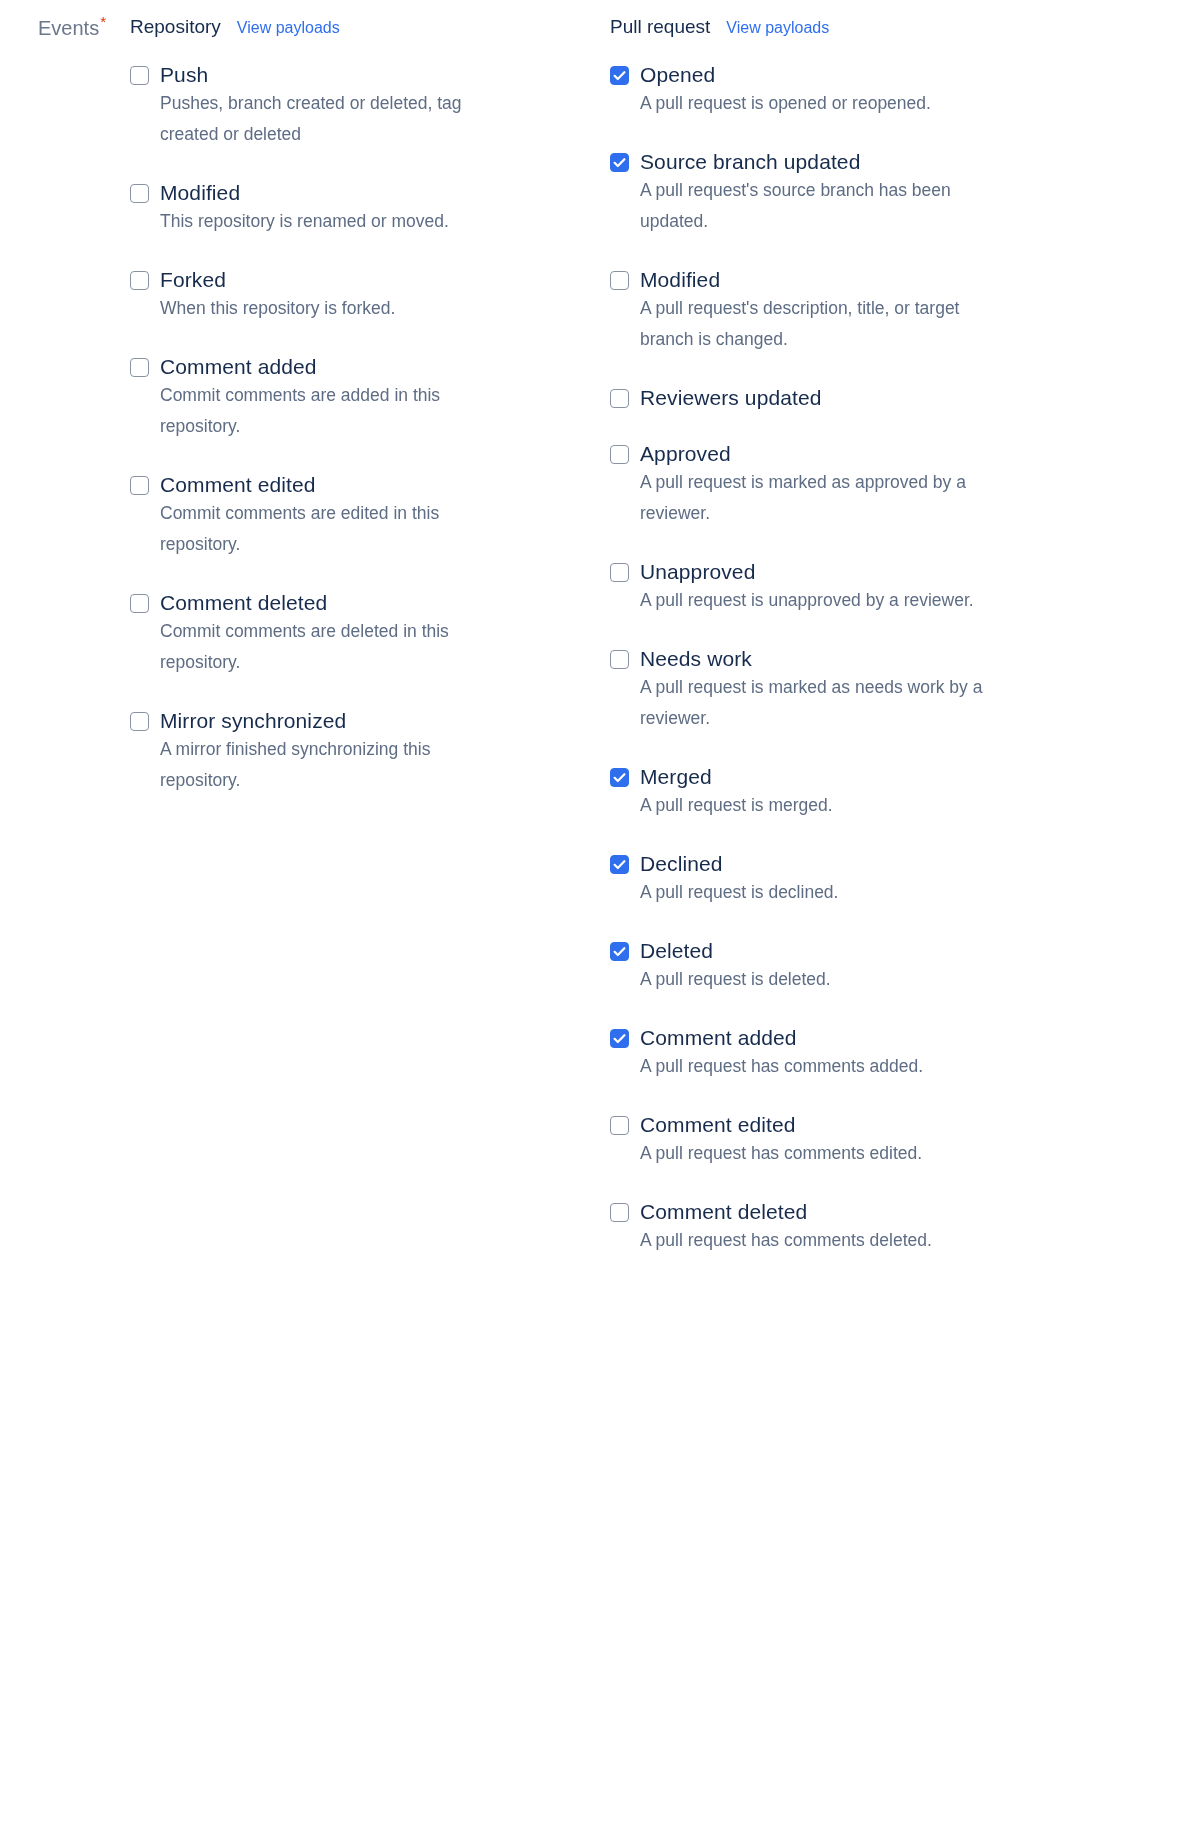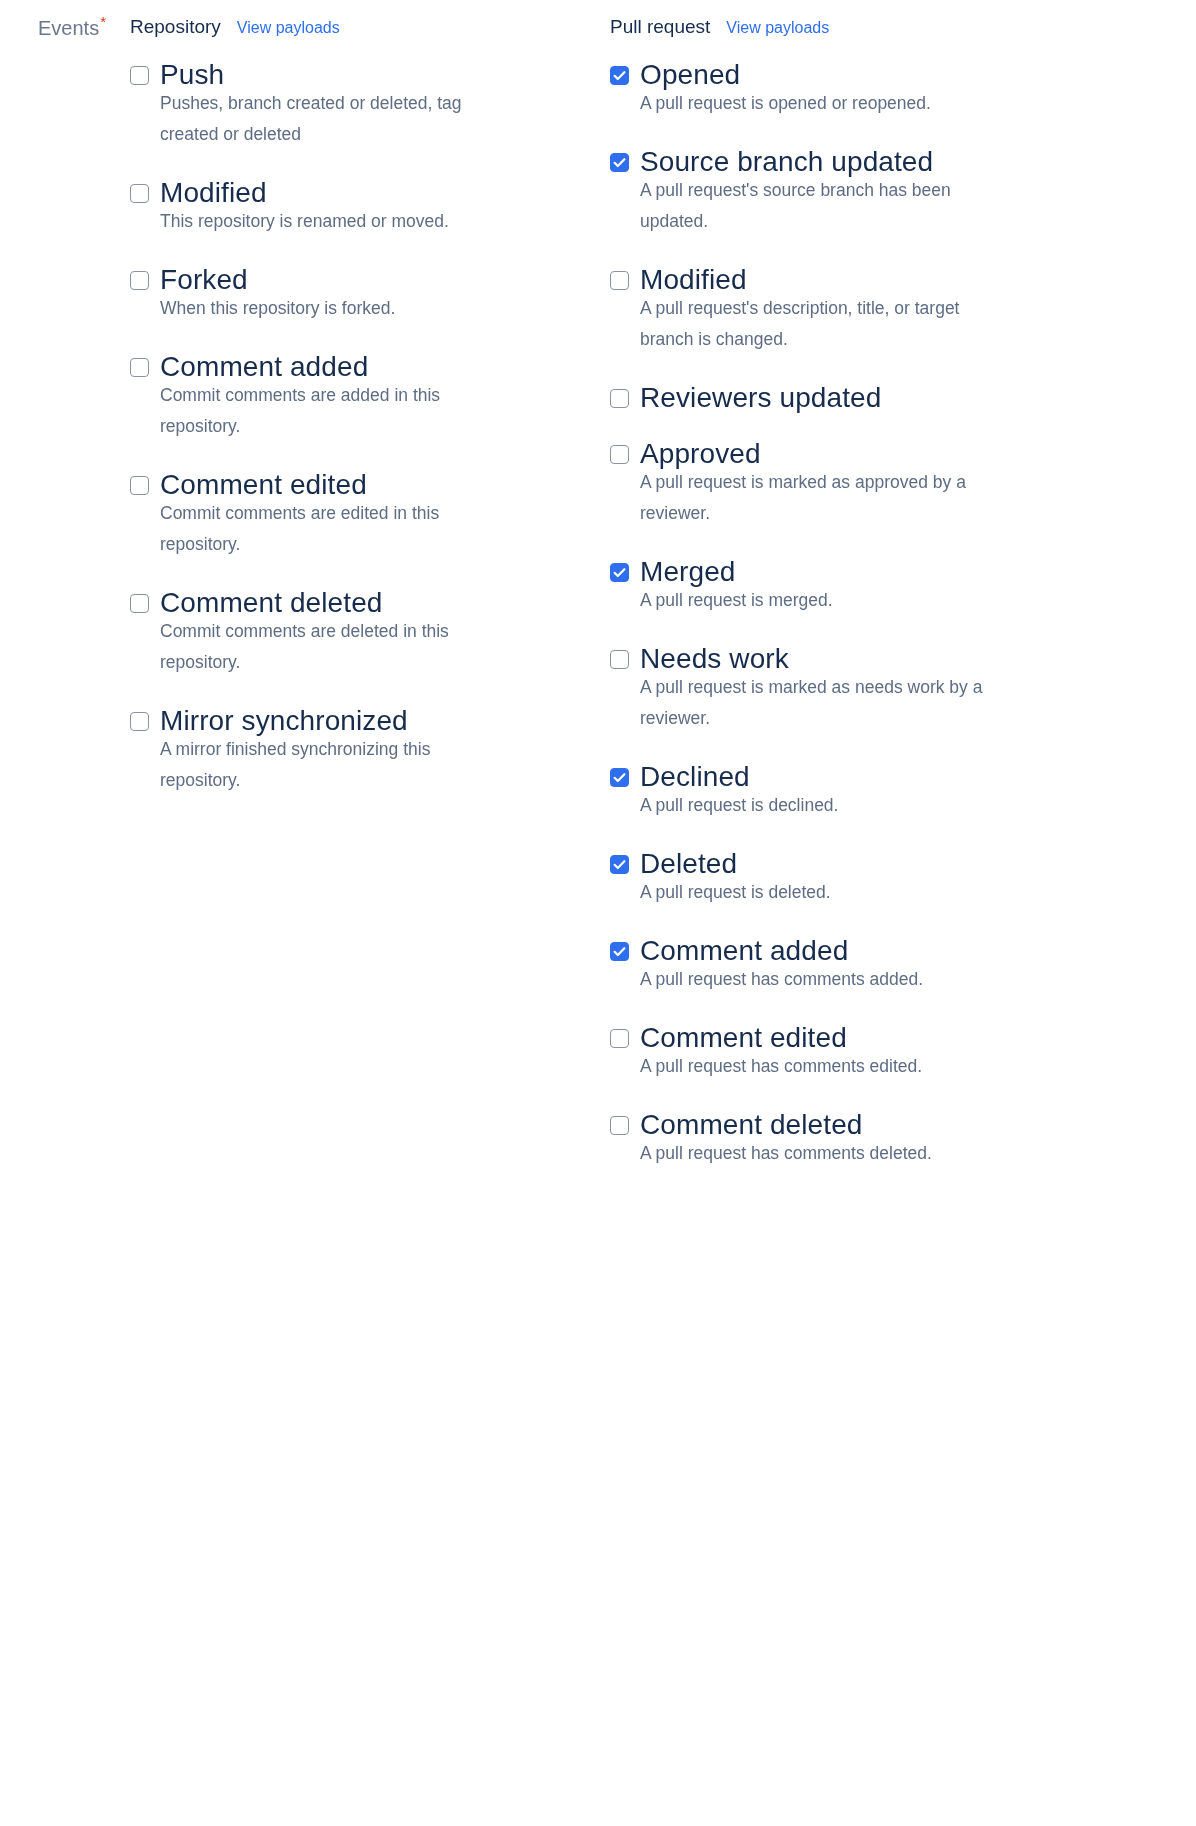--- a/index.html
+++ b/index.html
@@ -122,21 +122,21 @@
     display: none;
     position: absolute;
     left: 0;
     top: 0;
     width: 100%;
     height: 100%;
   }
   .checkbox.checked .tick { display: block; }
 
   .event-label {
-    font-size: 28px;
+    font-size: 21px;
     line-height: 26px;
     color: #172b4d;
     font-weight: 400;
     letter-spacing: 0.1px;
   }
 
   .event-desc {
     font-size: 17.5px;
     line-height: 31px;
     color: #5e6c84;
@@ -260,35 +260,42 @@
           </div>
           <div class="event-item">
             <label class="event-row">
               <span class="checkbox"></span>
               <span class="event-label">Approved</span>
             </label>
             <div class="event-desc">A pull request is marked as approved by a reviewer.</div>
           </div>
           <div class="event-item">
             <label class="event-row">
+              <span class="checkbox"></span>
+              <span class="event-label">Unapproved</span>
+            </label>
+            <div class="event-desc">A pull request is unapproved by a reviewer.</div>
+          </div>
+          <div class="event-item">
+            <label class="event-row">
+              <span class="checkbox"></span>
+              <span class="event-label">Needs work</span>
+            </label>
+            <div class="event-desc">A pull request is marked as needs work by a reviewer.</div>
+          </div>
+          <div class="event-item">
+            <label class="event-row">
               <span class="checkbox checked">
                 <svg class="tick" viewBox="0 0 16 16" aria-hidden="true">
                   <path d="M3.4 8.3 L6.4 11.3 L12.6 4.9" fill="none" stroke="#ffffff" stroke-width="2.1" stroke-linecap="round" stroke-linejoin="round"></path>
                 </svg>
               </span>
               <span class="event-label">Merged</span>
             </label>
             <div class="event-desc">A pull request is merged.</div>
-          </div>
-          <div class="event-item">
-            <label class="event-row">
-              <span class="checkbox"></span>
-              <span class="event-label">Needs work</span>
-            </label>
-            <div class="event-desc">A pull request is marked as needs work by a reviewer.</div>
           </div>
           <div class="event-item">
             <label class="event-row">
               <span class="checkbox checked">
                 <svg class="tick" viewBox="0 0 16 16" aria-hidden="true">
                   <path d="M3.4 8.3 L6.4 11.3 L12.6 4.9" fill="none" stroke="#ffffff" stroke-width="2.1" stroke-linecap="round" stroke-linejoin="round"></path>
                 </svg>
               </span>
               <span class="event-label">Declined</span>
             </label>

